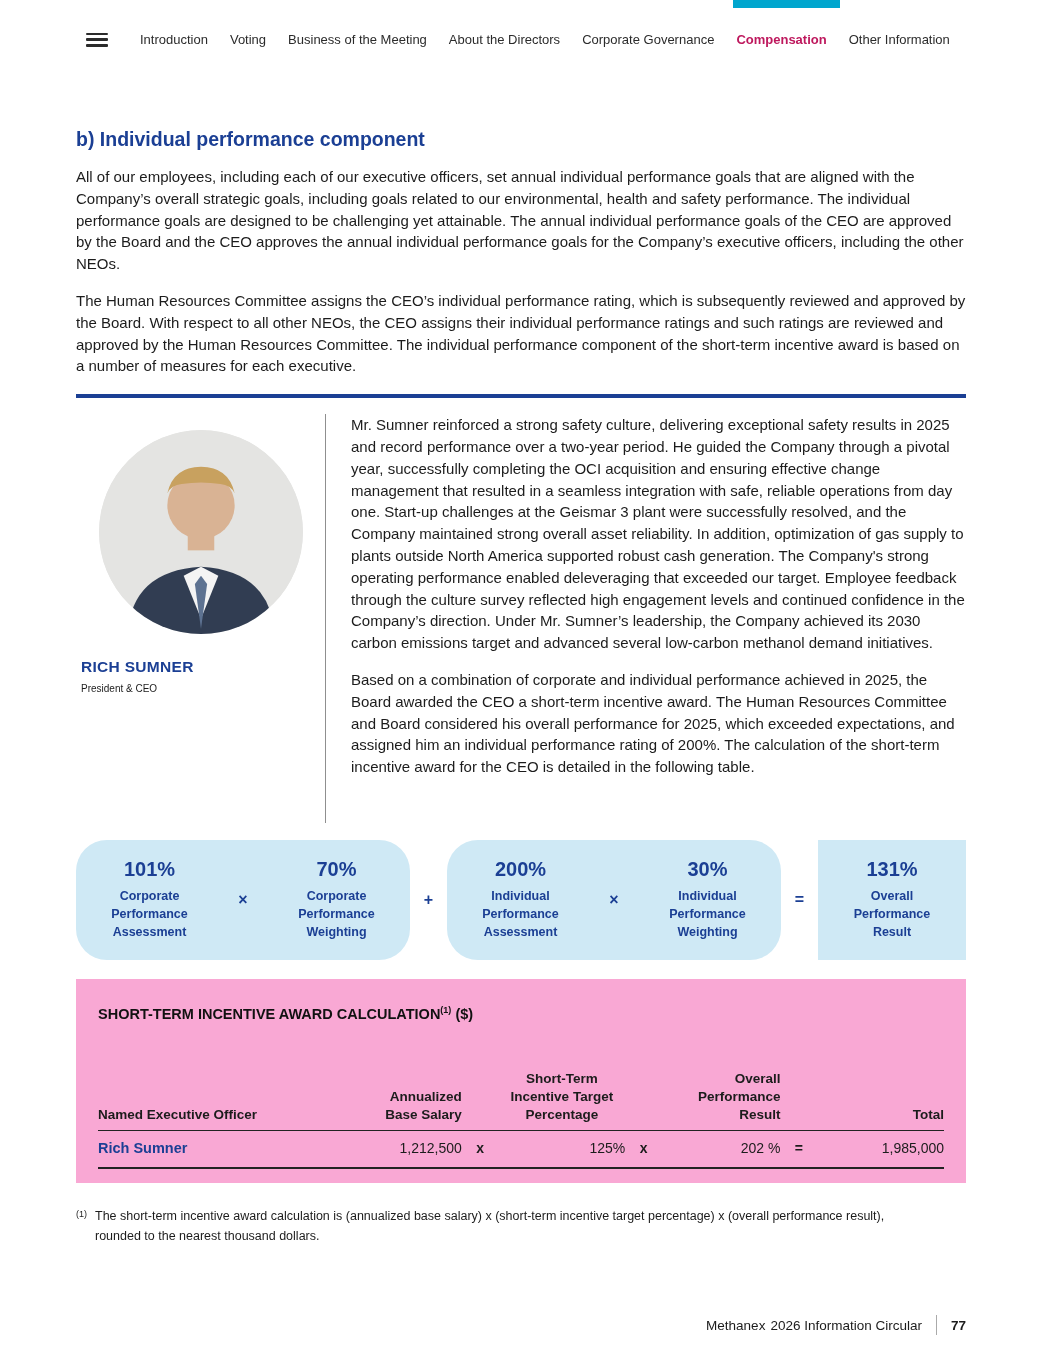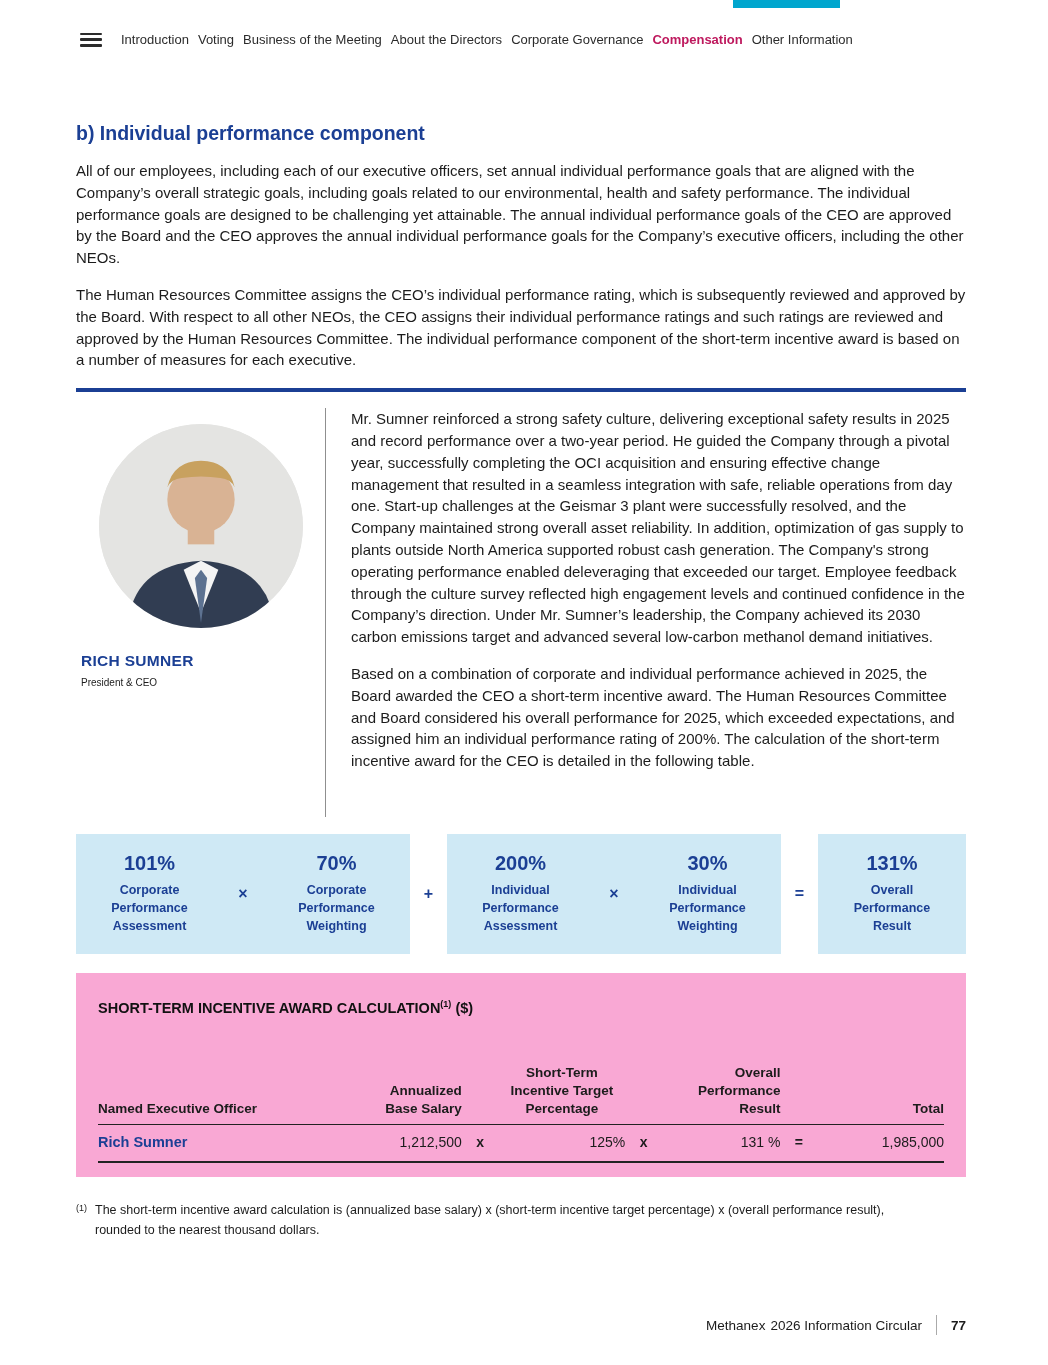--- a/index.html
+++ b/index.html
@@ -19,44 +19,44 @@
   .active-tab-bar {
     position: absolute;
     top: 0; left: 733px;
     width: 107px; height: 8px;
     background: #00a6ce;
   }
 
   
   .topnav {
     position: absolute;
-    top: 32px; left: 80px; right: 82px;
+    top: 32px; left: 86px; right: 82px;
     display: flex;
     align-items: center;
-    gap: 9px;
+    gap: 22px;
     font-size: 13px;
     color: #2b2b2b;
     white-space: nowrap;
   }
   .hamburger {
     display: inline-flex;
     flex-direction: column;
     justify-content: space-between;
     width: 22px; height: 14px;
     margin-right: 10px;
     cursor: pointer;
   }
   .hamburger span { display: block; height: 2.6px; background: #2b2b2b; border-radius: 1px; }
   .nav-item { cursor: pointer; text-decoration: none; color: #2b2b2b; }
   .nav-item.active { color: #be185d; font-weight: 700; }
 
   .content {
     position: absolute;
     left: 76px; right: 82px;
-    top: 118px;
+    top: 124px;
   }
 
   .heading {
     font-size: 19.5px;
     font-weight: 700;
     color: #1b3f94;
     margin: 4px 0 15px 0;
   }
 
   .body {
@@ -112,20 +112,21 @@
     align-items: stretch;
     margin-top: 17px;
     height: 120px;
   }
   .fbox { background: #cfe9f5; }
   .fbox.wide {
     width: 334px;
     display: grid;
     grid-template-columns: 1fr 40px 1fr;
     align-items: center;
+    border-radius: 31px;
   }
   .fbox.narrow {
     width: 148px;
     display: flex;
     align-items: center;
     justify-content: center;
   }
   .fcell { text-align: center; padding: 0 2px; }
   .fvalue {
     font-size: 20px;
@@ -349,21 +350,21 @@
             <th class="right col-total">Total</th>
           </tr>
         </thead>
         <tbody>
           <tr>
             <td class="left name">Rich Sumner</td>
             <td class="right">1,212,500</td>
             <td class="opcol">x</td>
             <td class="right">125%</td>
             <td class="opcol">x</td>
-            <td class="right">131 %</td>
+            <td class="right">202 %</td>
             <td class="opcol">=</td>
             <td class="right">1,985,000</td>
           </tr>
         </tbody>
       </table>
     </section>
 
     <div class="footnote">
       <span class="fn-marker">(1)</span>
       <span class="fn-text">The short-term incentive award calculation is (annualized base salary) x (short-term incentive target percentage) x (overall performance result), rounded to the nearest thousand dollars.</span>

